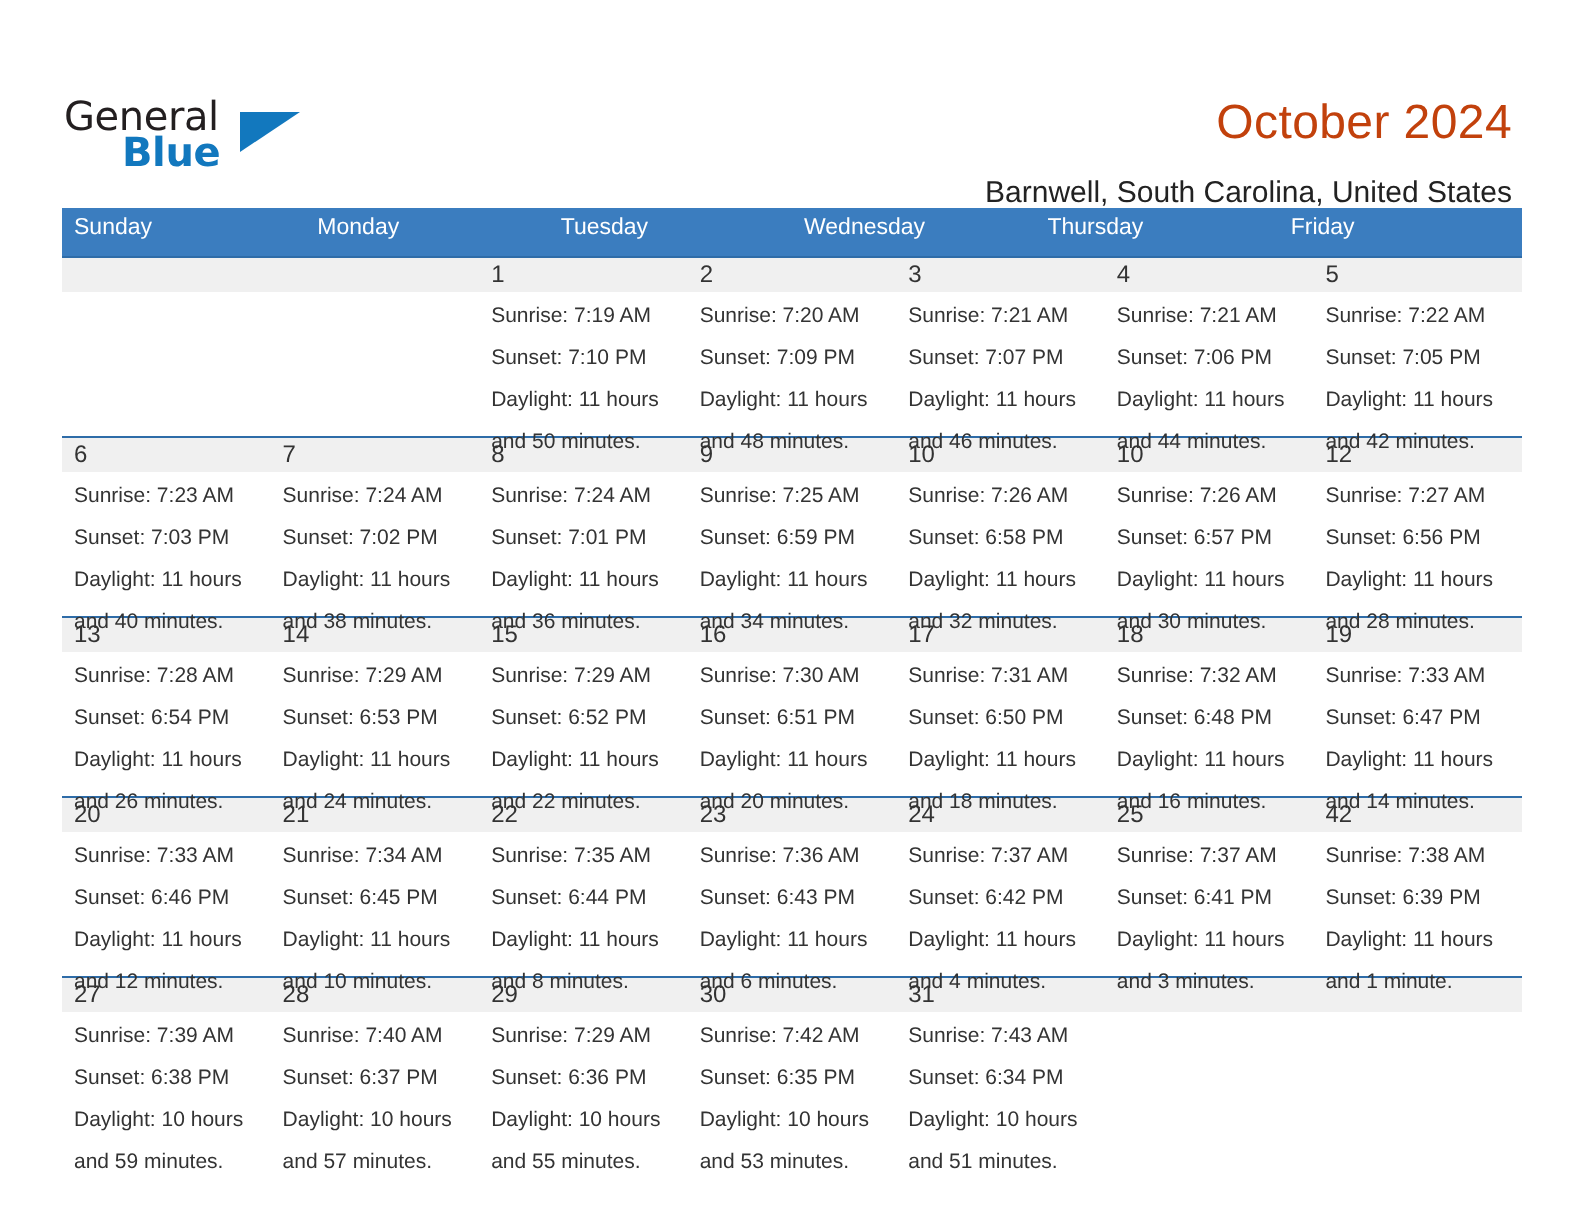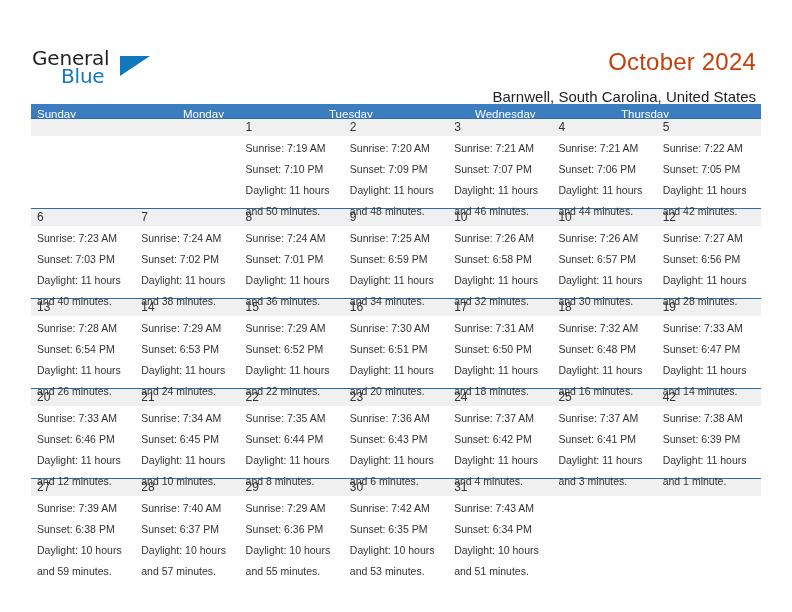--- a/index.html
+++ b/index.html
@@ -44,21 +44,21 @@
     font-family: "DejaVu Sans", sans-serif;
     font-weight: 400;
   }
   .brand-blue {
     position: absolute;
     left: 29px; top: 18px;
     font-size: 20px;
     letter-spacing: -0.2px;
     color: #1278be;
     font-family: "DejaVu Sans", sans-serif;
-    font-weight: 400;
+    font-weight: 700;
   }
   .brand-tri {
     position: absolute;
     left: 88px;
     top: 10px;
     width: 0;
     height: 0;
     border-left: 30px solid #1278be;
     border-bottom: 20px solid transparent;
   }
@@ -85,21 +85,21 @@
   
   .calendar {
     position: absolute;
     left: 31px;
     top: 104px;
     width: 730px;
   }
   .weekdays {
     display: flex;
     background: #3b7dbf;
-    height: 14px;
+    height: 24px;
   }
   .weekday {
     flex: 1 1 0;
     color: #ffffff;
     font-size: 11.5px;
     line-height: 21px;
     padding-left: 6px;
     box-sizing: border-box;
     white-space: nowrap;
   }
@@ -160,20 +160,21 @@
     <div class="subtitle">Barnwell, South Carolina, United States</div>
   </div>
 
   <div class="calendar">
     <div class="weekdays">
       <div class="weekday">Sunday</div>
       <div class="weekday">Monday</div>
       <div class="weekday">Tuesday</div>
       <div class="weekday">Wednesday</div>
       <div class="weekday">Thursday</div>
+      <div class="weekday">Friday</div>
     </div>
 
     <div class="week">
       <div class="daynum-band"></div>
       <div class="week-inner">
         <div class="day empty">
           <div class="daynum"></div>
           <div class="dayinfo"></div>
         </div>
         <div class="day empty">

